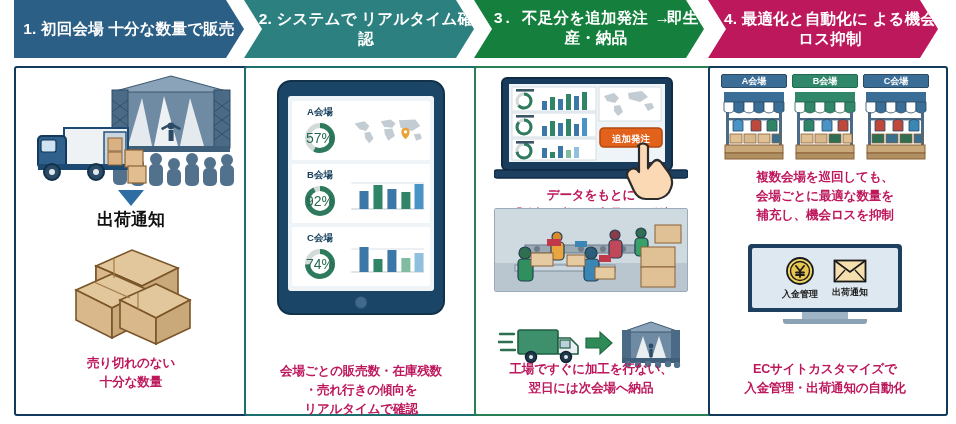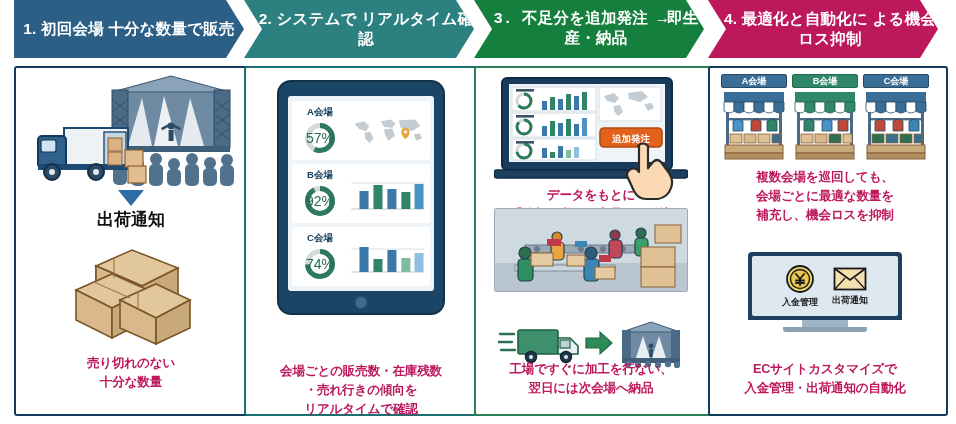--- a/index.html
+++ b/index.html
@@ -87,21 +87,21 @@
              border:1px solid #9ab; border-radius:2px; overflow:hidden; }
   .truckRow { position:absolute; top:252px; left:22px; width:186px; height:48px; }
 
   
   .stalls { position:absolute; top:6px; left:6px; width:218px; height:92px; display:flex; gap:5px; justify-content:center;}
   .stall { width:66px; }
   .stallLbl {
     height:14px; border-radius:2px; color:#fff; font-size:9px; font-weight:bold;
     display:flex; align-items:center; justify-content:center; border:1px solid #2a4a63;
   }
-  .monitor { position:absolute; top:184px; left:38px; width:154px; height:82px; }
+  .monitor { position:absolute; top:176px; left:38px; width:154px; height:82px; }
   .monScreen { width:154px; height:68px; background:#1d4060; border-radius:4px 4px 0 0; padding:4px; }
   .monInner { width:100%; height:100%; background:#dde8f0; border-radius:2px; display:flex;
               align-items:center; justify-content:center; gap:14px; }
   .monItem { display:flex; flex-direction:column; align-items:center; gap:2px; }
   .monItem .lbl { font-size:9px; font-weight:bold; color:#1a1a1a; }
   .monStand { width:46px; height:7px; background:#9fb4c4; margin:0 auto; }
   .monBase  { width:84px; height:5px; background:#8aa2b4; margin:0 auto; border-radius:0 0 3px 3px;}
 
   .dataCap { position:absolute; top:118px; left:0; width:230px; }
 </style>

